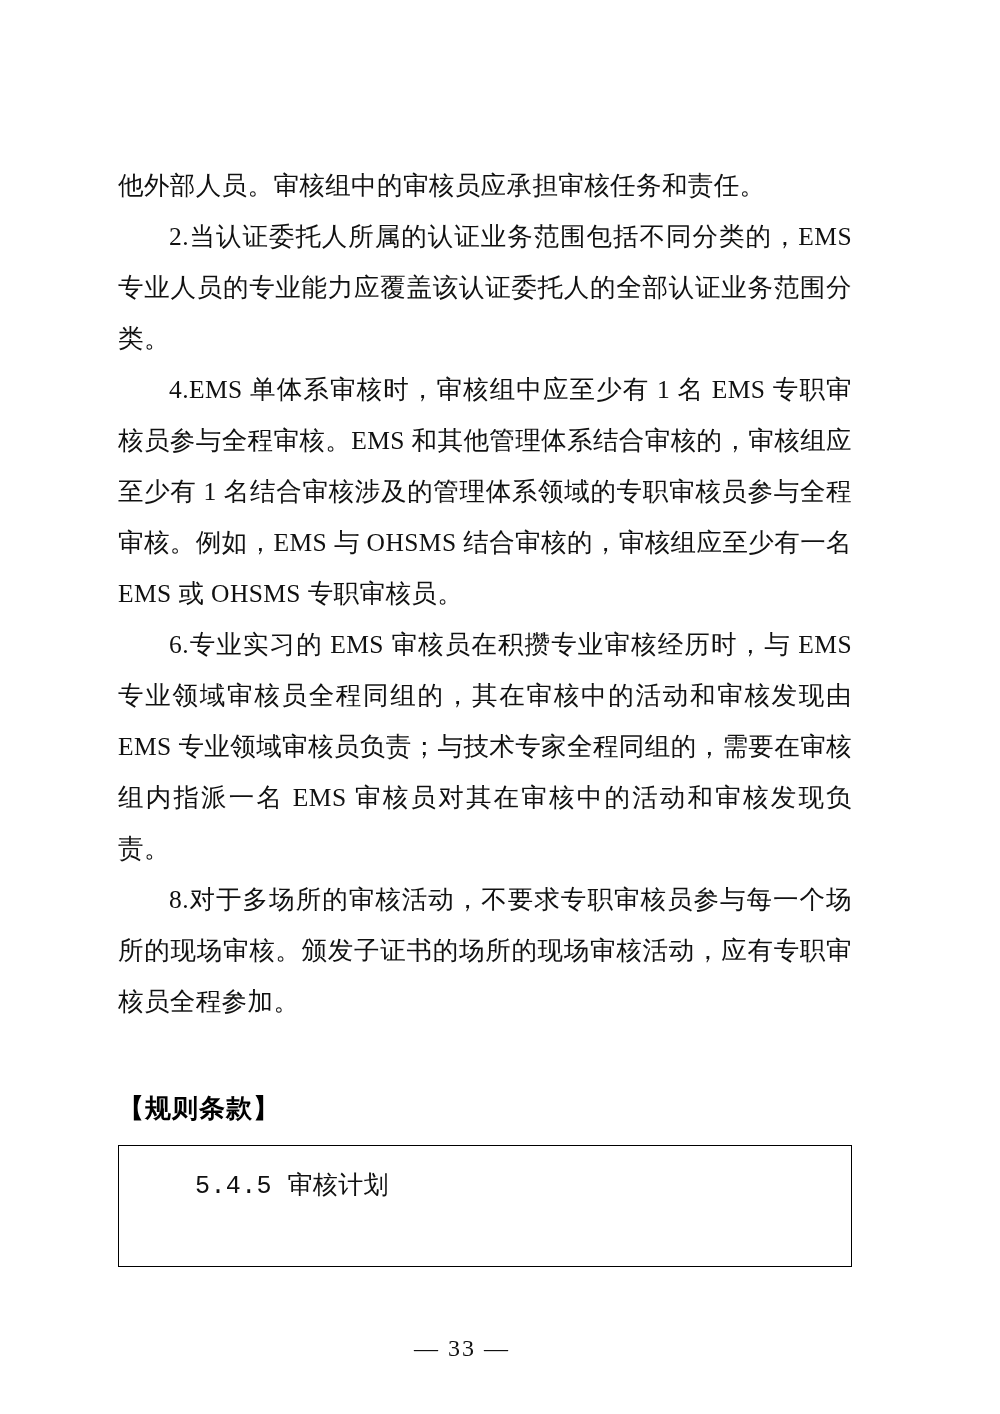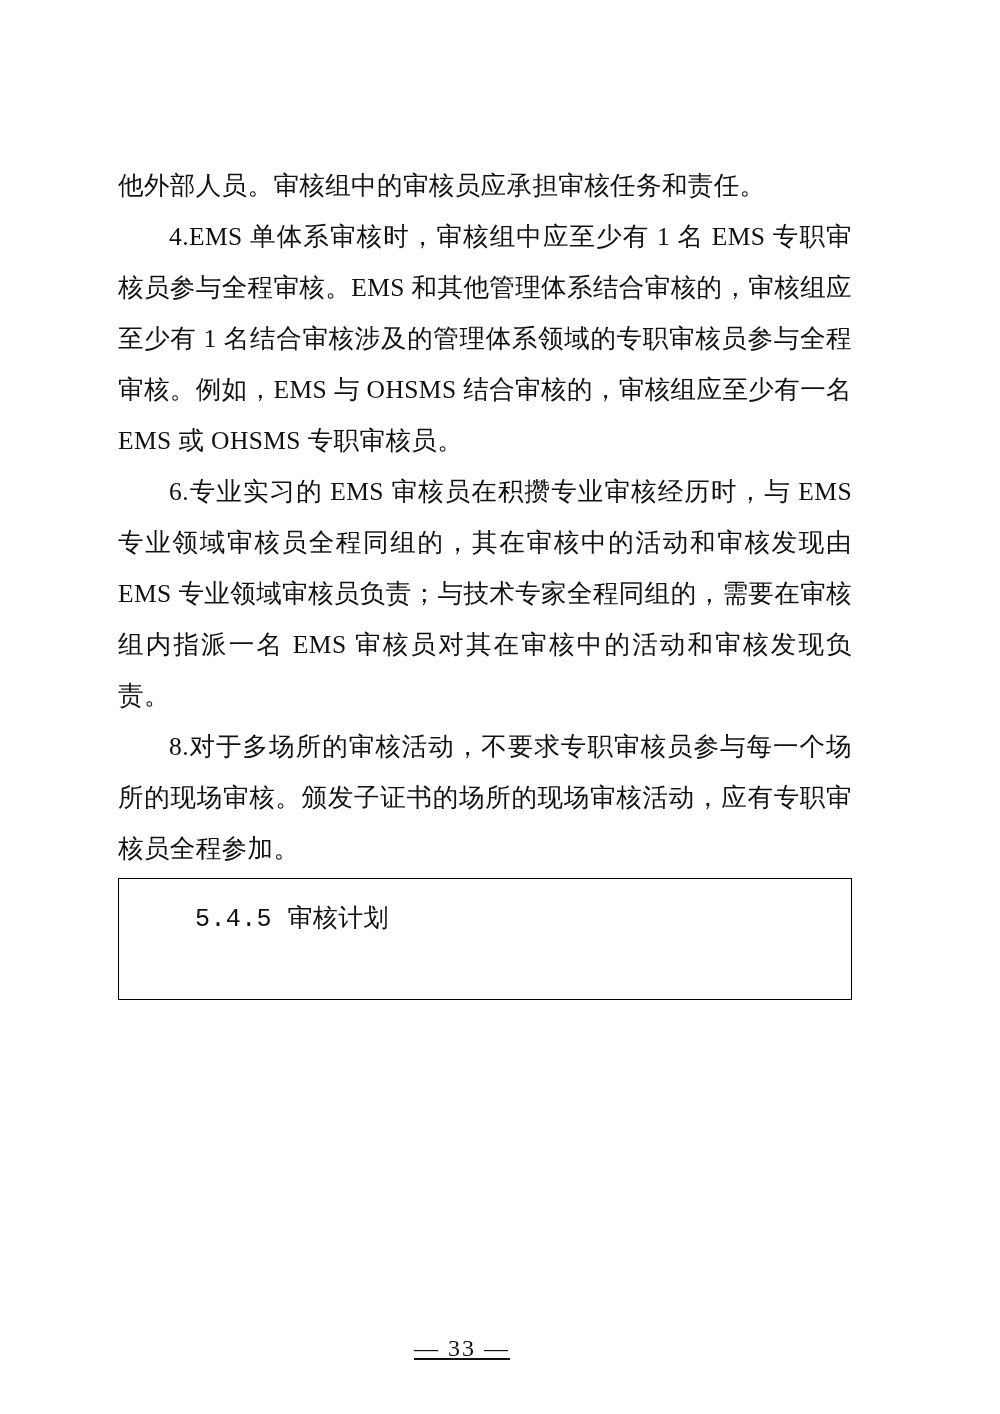--- a/index.html
+++ b/index.html
@@ -62,38 +62,39 @@
   }
   .page-number {
     position: absolute;
     left: 0;
     right: 0;
     bottom: 52px;
     text-align: center;
     font-size: 24px;
     letter-spacing: 2px;
     color: #111;
-    text-decoration: underline;
   }
 </style>
 </head>
 <body>
 
 <div class="page">
 
   <p class="para">他外部人员。审核组中的审核员应承担审核任务和责任。</p>
 
+  <p class="para indent">2.当认证委托人所属的认证业务范围包括不同分类的，EMS 专业人员的专业能力应覆盖该认证委托人的全部认证业务范围分类。</p>
 
 
   <p class="para indent">4.EMS 单体系审核时，审核组中应至少有 1 名 EMS 专职审核员参与全程审核。EMS 和其他管理体系结合审核的，审核组应至少有 1 名结合审核涉及的管理体系领域的专职审核员参与全程审核。例如，EMS 与 OHSMS 结合审核的，审核组应至少有一名 EMS 或 OHSMS 专职审核员。</p>
 
   <p class="para indent">6.专业实习的 EMS 审核员在积攒专业审核经历时，与 EMS 专业领域审核员全程同组的，其在审核中的活动和审核发现由 EMS 专业领域审核员负责；与技术专家全程同组的，需要在审核组内指派一名 EMS 审核员对其在审核中的活动和审核发现负责。</p>
 
   <p class="para indent">8.对于多场所的审核活动，不要求专职审核员参与每一个场所的现场审核。颁发子证书的场所的现场审核活动，应有专职审核员全程参加。</p>
 
+  <div class="section-head">【规则条款】</div>
 
   <div class="rule-box">
     <div class="rule-line">5.4.5  审核计划</div>
   </div>
 
   <div class="page-number">— 33 —</div>
 
 </div>
 
 </body></html>

